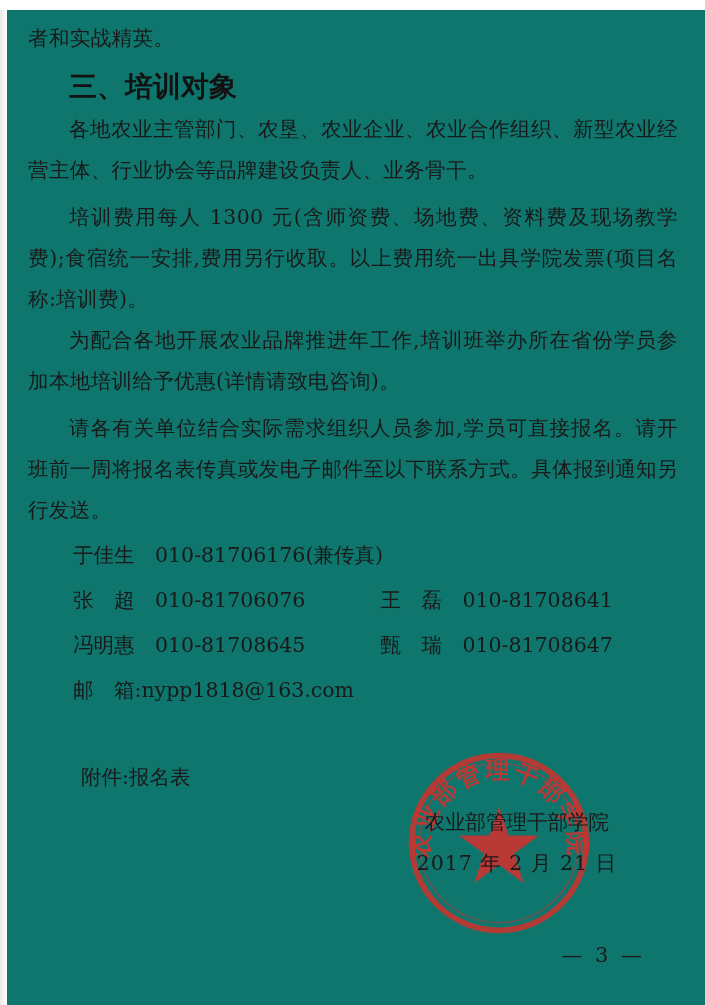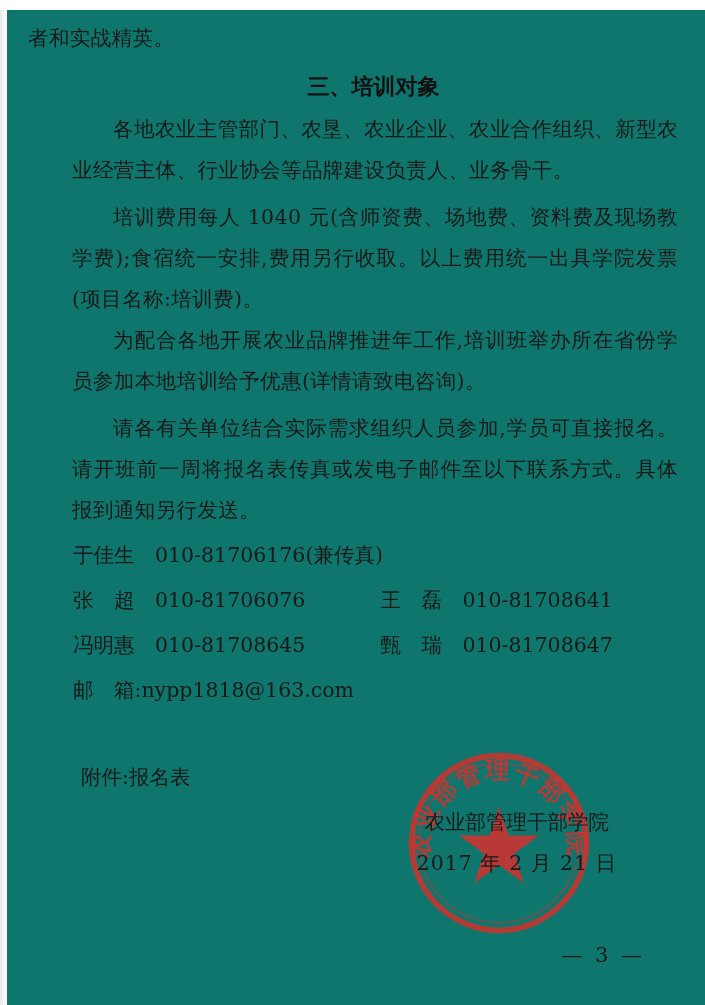--- a/index.html
+++ b/index.html
@@ -31,31 +31,29 @@
   .para {
     font-size: 20.5px;
     line-height: 41px;
     letter-spacing: 0.4px;
     text-align: justify;
     margin: 0;
     color: #191919;
   }
   .indent {
     text-indent: 41px;
-    margin-left: 44px;
   }
   .heading {
-    font-size: 22px;
+    font-size: 28px;
     line-height: 44px;
     font-weight: bold;
     text-indent: 41px;
     margin: 0;
     color: #111111;
     font-family: "DejaVu Sans", "Liberation Sans", sans-serif;
-    text-align: center;
   }
   .spacer-sm { height: 6px; }
   .spacer-lg { height: 30px; }
 
   .contact-line {
     font-size: 20.5px;
     line-height: 41px;
     text-indent: 41px;
     margin: 4px;
     white-space: pre;
@@ -126,21 +124,21 @@
 
   <div class="doc-body">
 
     <p class="para">者和实战精英。</p>
 
     <div class="spacer-sm"></div>
     <h2 class="heading">三、培训对象</h2>
     <p class="para indent">各地农业主管部门、农垦、农业企业、农业合作组织、新型农业经营主体、行业协会等品牌建设负责人、业务骨干。</p>
 
     <div class="spacer-sm"></div>
-    <p class="para indent">培训费用每人 1040 元(含师资费、场地费、资料费及现场教学费);食宿统一安排,费用另行收取。以上费用统一出具学院发票(项目名称:培训费)。</p>
+    <p class="para indent">培训费用每人 1300 元(含师资费、场地费、资料费及现场教学费);食宿统一安排,费用另行收取。以上费用统一出具学院发票(项目名称:培训费)。</p>
     <p class="para indent">为配合各地开展农业品牌推进年工作,培训班举办所在省份学员参加本地培训给予优惠(详情请致电咨询)。</p>
 
     <div class="spacer-sm"></div>
     <p class="para indent">请各有关单位结合实际需求组织人员参加,学员可直接报名。请开班前一周将报名表传真或发电子邮件至以下联系方式。具体报到通知另行发送。</p>
 
     <p class="contact-line"><span>于佳生</span>　<span>010-81706176(兼传真)</span></p>
 
     <p class="contact-line"><span>张　超</span>　<span>010-81706076</span><span class="contact-col2">王　磊</span>　<span>010-81708641</span></p>
 
     <p class="contact-line"><span>冯明惠</span>　<span>010-81708645</span><span class="contact-col2">甄　瑞</span>　<span>010-81708647</span></p>

